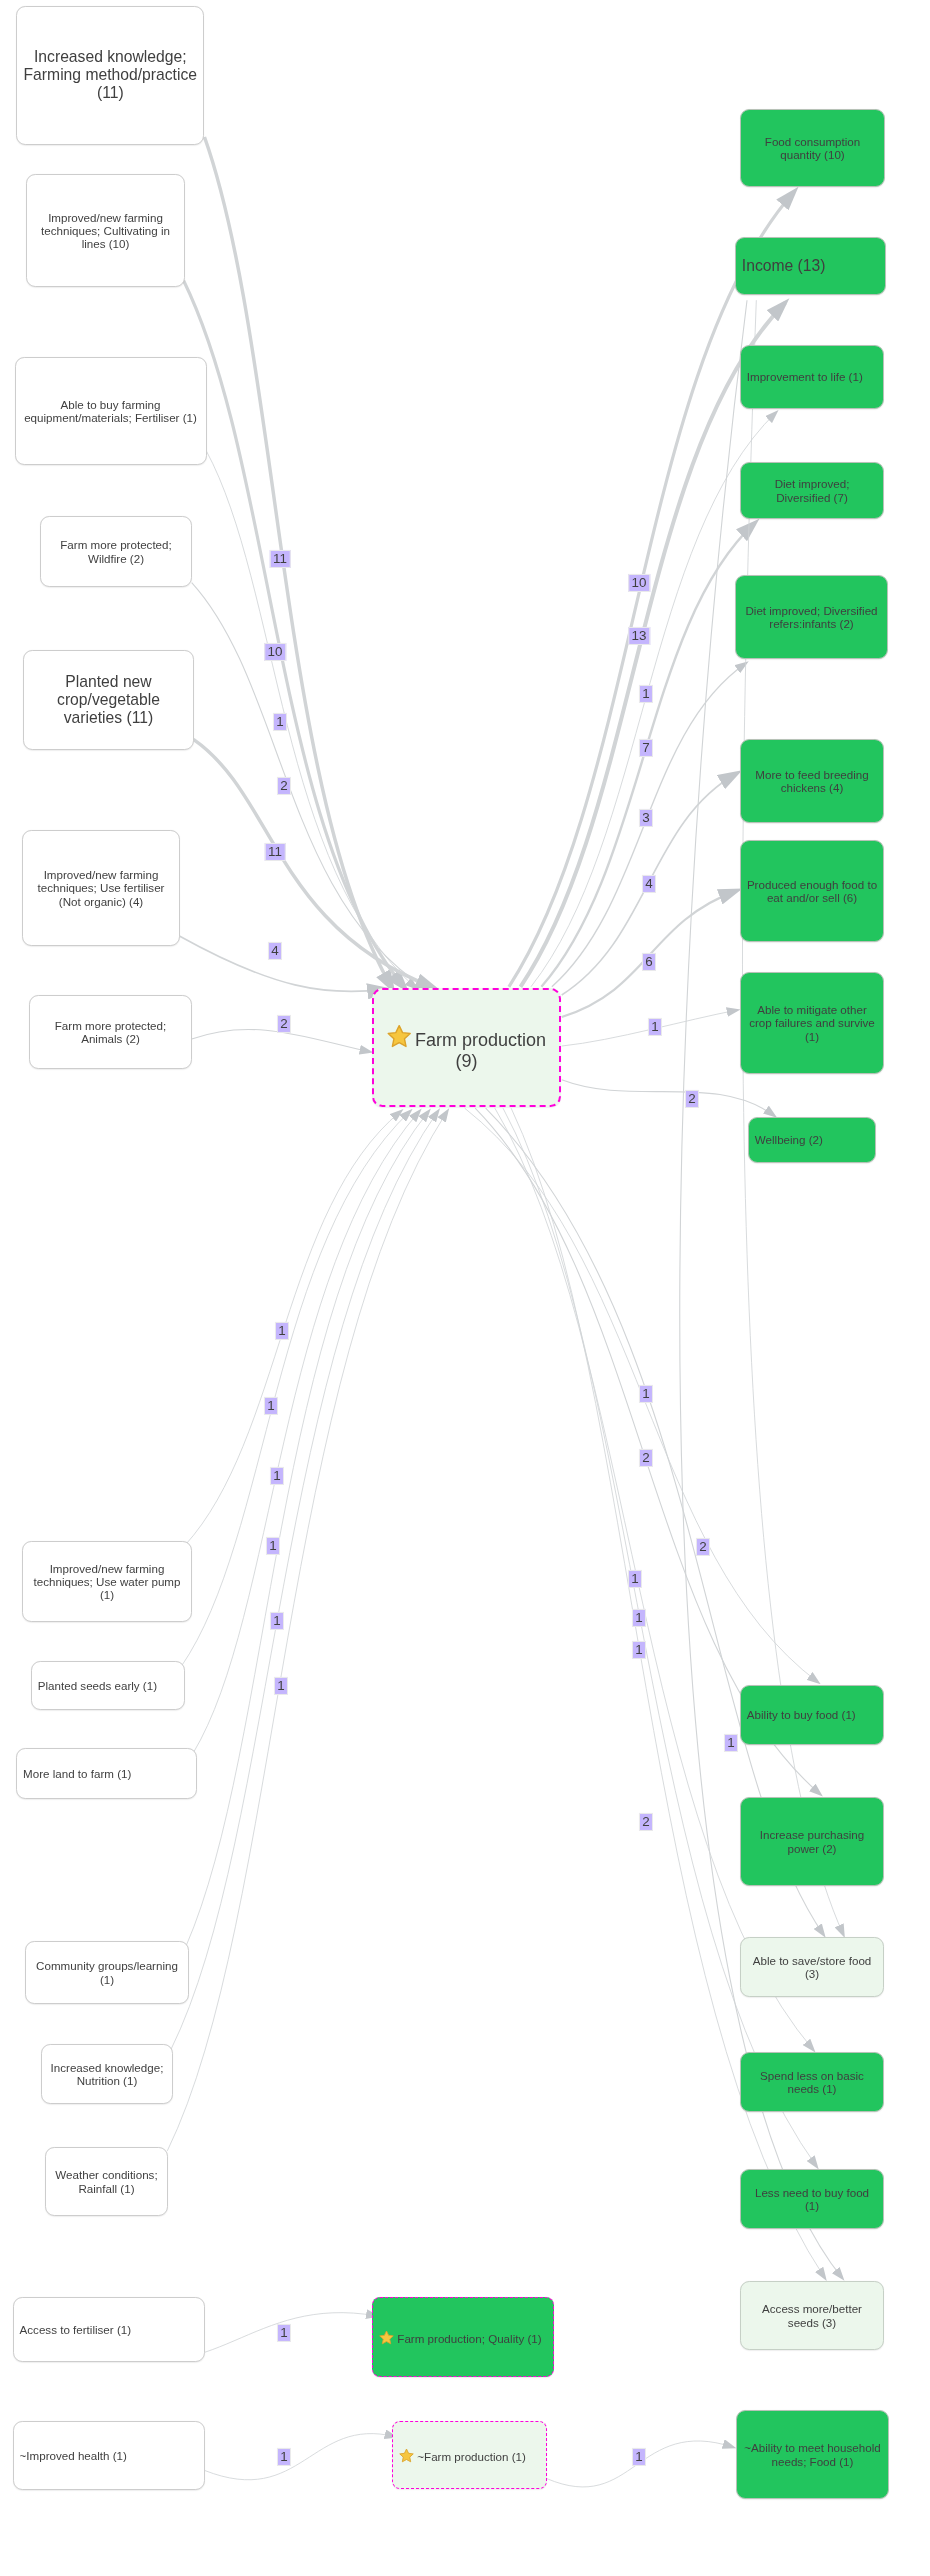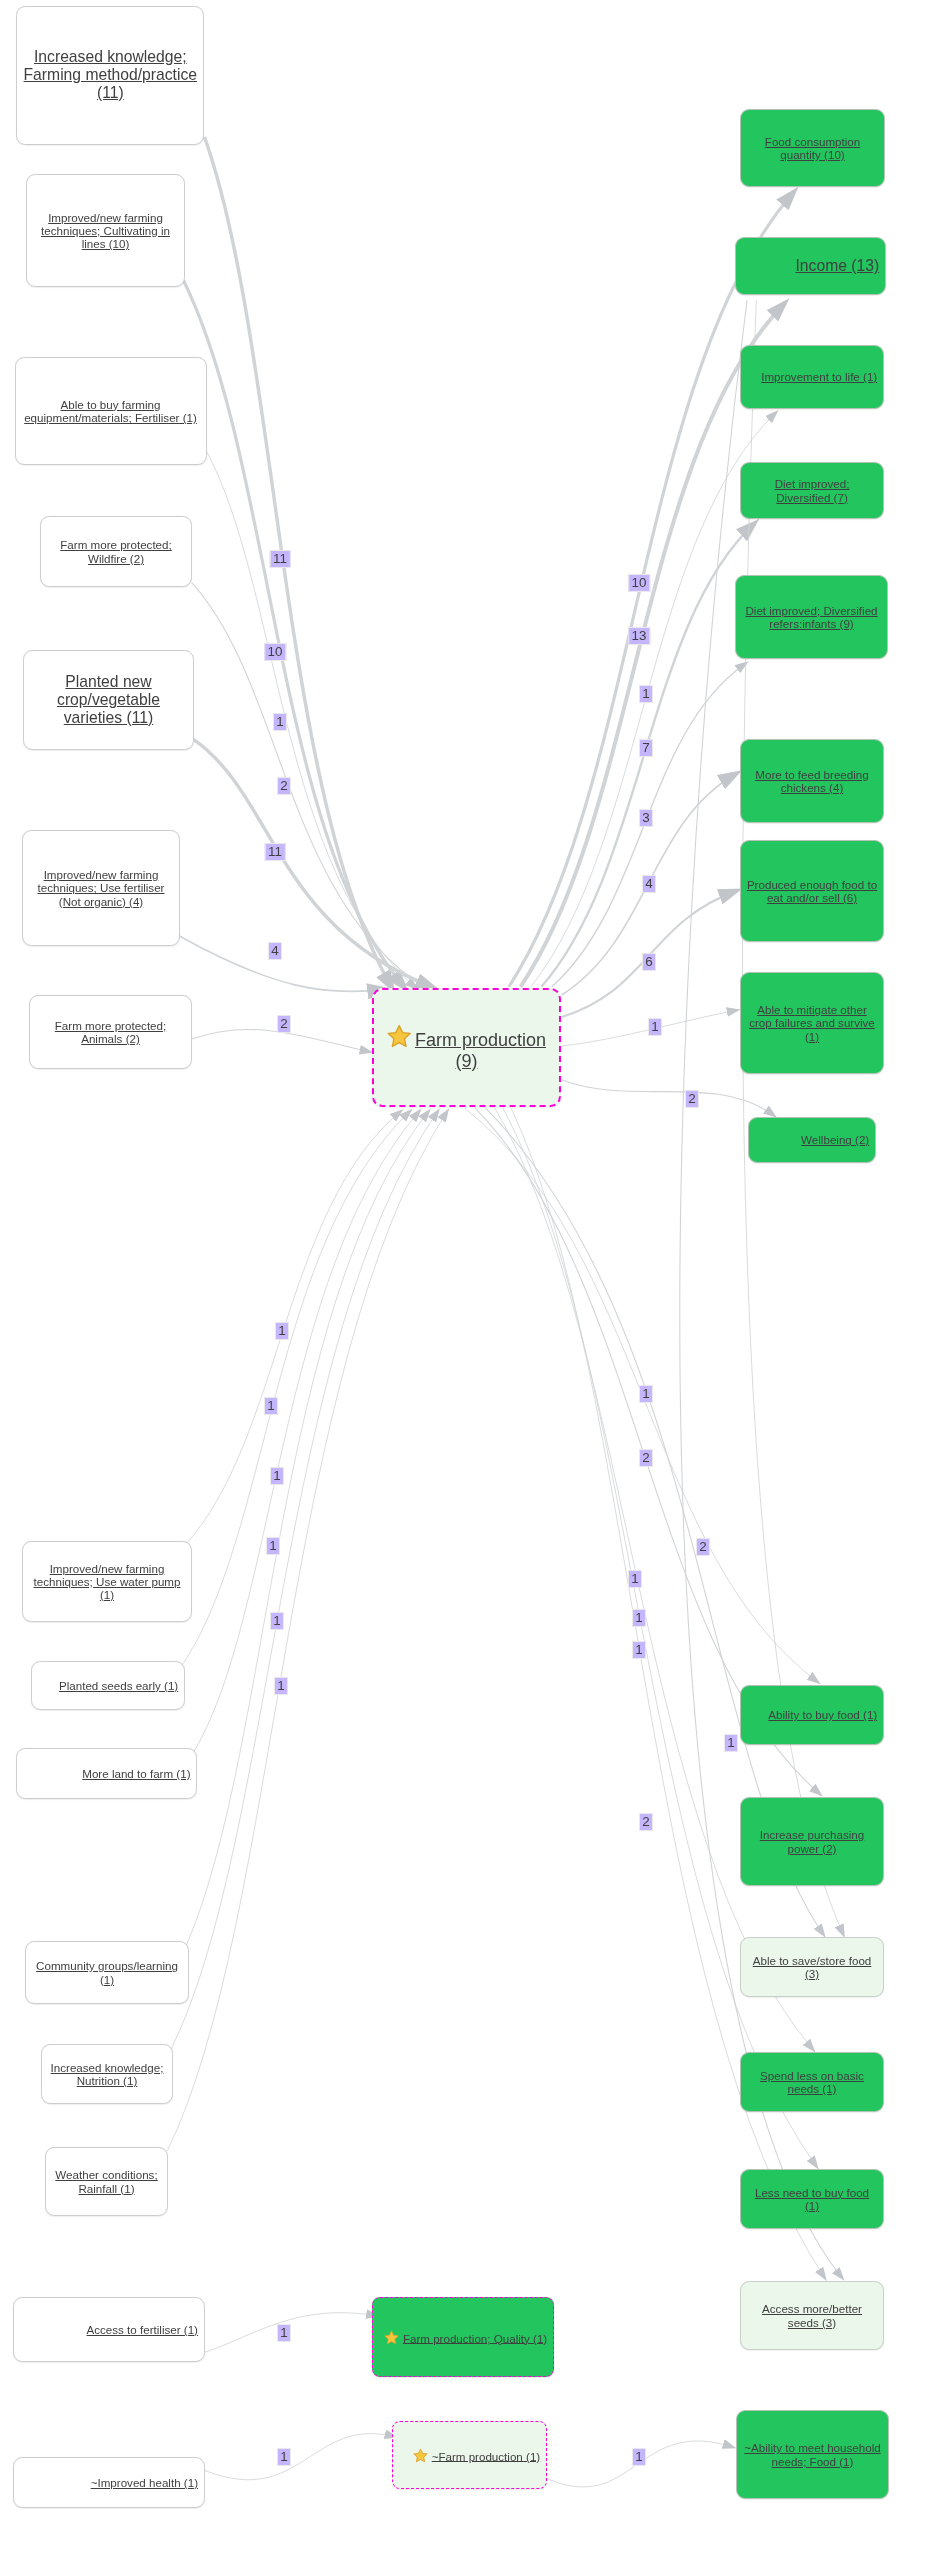--- a/index.html
+++ b/index.html
@@ -1,21 +1,21 @@
 <!DOCTYPE html>
 <html style="font-size:9.3px"><head>
 <meta charset="utf-8">
 <style>
   html,body{margin:0;padding:0;background:#ffffff;}
   body{width:930px;height:2576px;position:relative;overflow:hidden;
        font-family:"Liberation Sans","DejaVu Sans",sans-serif;color:#3f3f3f;}
   #edge-layer{position:absolute;left:0;top:0;z-index:0;}
-  .node{position:absolute;box-sizing:border-box;display:flex;align-items:center;justify-content:flex-end;
+  .node{position:absolute;box-sizing:border-box;display:flex;align-items:center;justify-content:flex-start;
         text-align:center;border-radius:9.3px;padding:4.6px 5.8px;line-height:1.14;z-index:2;
-        background:#ffffff;border:1.2px solid #cdcdcd;box-shadow:0 0.6px 1.2px rgba(0,0,0,0.07);text-decoration:underline;}
+        background:#ffffff;border:1.2px solid #cdcdcd;box-shadow:0 0.6px 1.2px rgba(0,0,0,0.07);}
   .node .lbl{display:inline;}
   .node.green{background:#22c55e;border:1.2px solid #b7c2b7;}
   .node.green-light{background:#ecf7ec;border:1.2px solid #c6d0c6;}
   .node.focal{border:2.3px dashed #ff00dc !important;border-radius:10.5px;}
   .node.focal-sm{border:1.7px dashed #ff00dc !important;border-radius:8.1px;}
   .node.md{font-size:11.6px;}
   .node.lg{font-size:15.7px;}
   .node.xl{font-size:18px;}
   .star{display:inline-block;vertical-align:-2.3px;margin-right:3.5px;line-height:0;}
   .edge-label{position:absolute;transform:translate(-50%,-50%);background:#c4b5fd;
@@ -107,21 +107,21 @@
     </div>
     <div class="node md" style="left: 41px; top: 2044px; width: 132px; height: 60px;">
       <span><span class="lbl">Increased knowledge; Nutrition (1)</span></span>
     </div>
     <div class="node md" style="left: 45px; top: 2147px; width: 123px; height: 69px;">
       <span><span class="lbl">Weather conditions; Rainfall (1)</span></span>
     </div>
     <div class="node md" style="left: 12.8px; top: 2297px; width: 192px; height: 65px;">
       <span><span class="lbl">Access to fertiliser (1)</span></span>
     </div>
-    <div class="node md" style="left: 12.8px; top: 2421px; width: 192px; height: 51px; margin-top: 36px;">
+    <div class="node md" style="left: 12.8px; top: 2421px; width: 192px; height: 69px;">
       <span><span class="lbl">~Improved health (1)</span></span>
     </div>
     <div class="node xl green-light focal" style="left: 372px; top: 988px; width: 189px; height: 119px;">
       <span><span class="star"><svg width="24.4" height="24.4" viewBox="0 0 24 24">
             <polygon points="12,1.6 15.3,8.5 22.8,9.4 17.2,14.6 18.7,22.1 12,18.4 5.3,22.1 6.8,14.6 1.2,9.4 8.7,8.5" fill="#F6C63F" stroke="#DCA32B" stroke-width="1.4" stroke-linejoin="round"></polygon>
           </svg></span><span class="lbl">Farm production (9)</span></span>
     </div>
     <div class="node md green focal-sm" style="left: 372px; top: 2297px; width: 182px; height: 80px;">
       <span><span class="star"><svg width="15" height="15" viewBox="0 0 24 24">
             <polygon points="12,1.6 15.3,8.5 22.8,9.4 17.2,14.6 18.7,22.1 12,18.4 5.3,22.1 6.8,14.6 1.2,9.4 8.7,8.5" fill="#F6C63F" stroke="#DCA32B" stroke-width="1.4" stroke-linejoin="round"></polygon>
@@ -138,21 +138,21 @@
     <div class="node lg green" style="left: 735px; top: 237px; width: 151px; height: 58px;">
       <span><span class="lbl">Income (13)</span></span>
     </div>
     <div class="node md green" style="left: 740px; top: 345px; width: 144px; height: 64px;">
       <span><span class="lbl">Improvement to life (1)</span></span>
     </div>
     <div class="node md green" style="left: 740px; top: 462px; width: 144px; height: 57px;">
       <span><span class="lbl">Diet improved; Diversified (7)</span></span>
     </div>
     <div class="node md green" style="left: 735px; top: 575px; width: 153px; height: 84px;">
-      <span><span class="lbl">Diet improved; Diversified refers:infants (9)</span></span>
+      <span><span class="lbl">Diet improved; Diversified refers:infants (2)</span></span>
     </div>
     <div class="node md green" style="left: 740px; top: 739px; width: 144px; height: 84px;">
       <span><span class="lbl">More to feed breeding chickens (4)</span></span>
     </div>
     <div class="node md green" style="left: 740px; top: 840px; width: 144px; height: 102px;">
       <span><span class="lbl">Produced enough food to eat and/or sell (6)</span></span>
     </div>
     <div class="node md green" style="left: 740px; top: 972px; width: 144px; height: 102px;">
       <span><span class="lbl">Able to mitigate other crop failures and survive (1)</span></span>
     </div>

